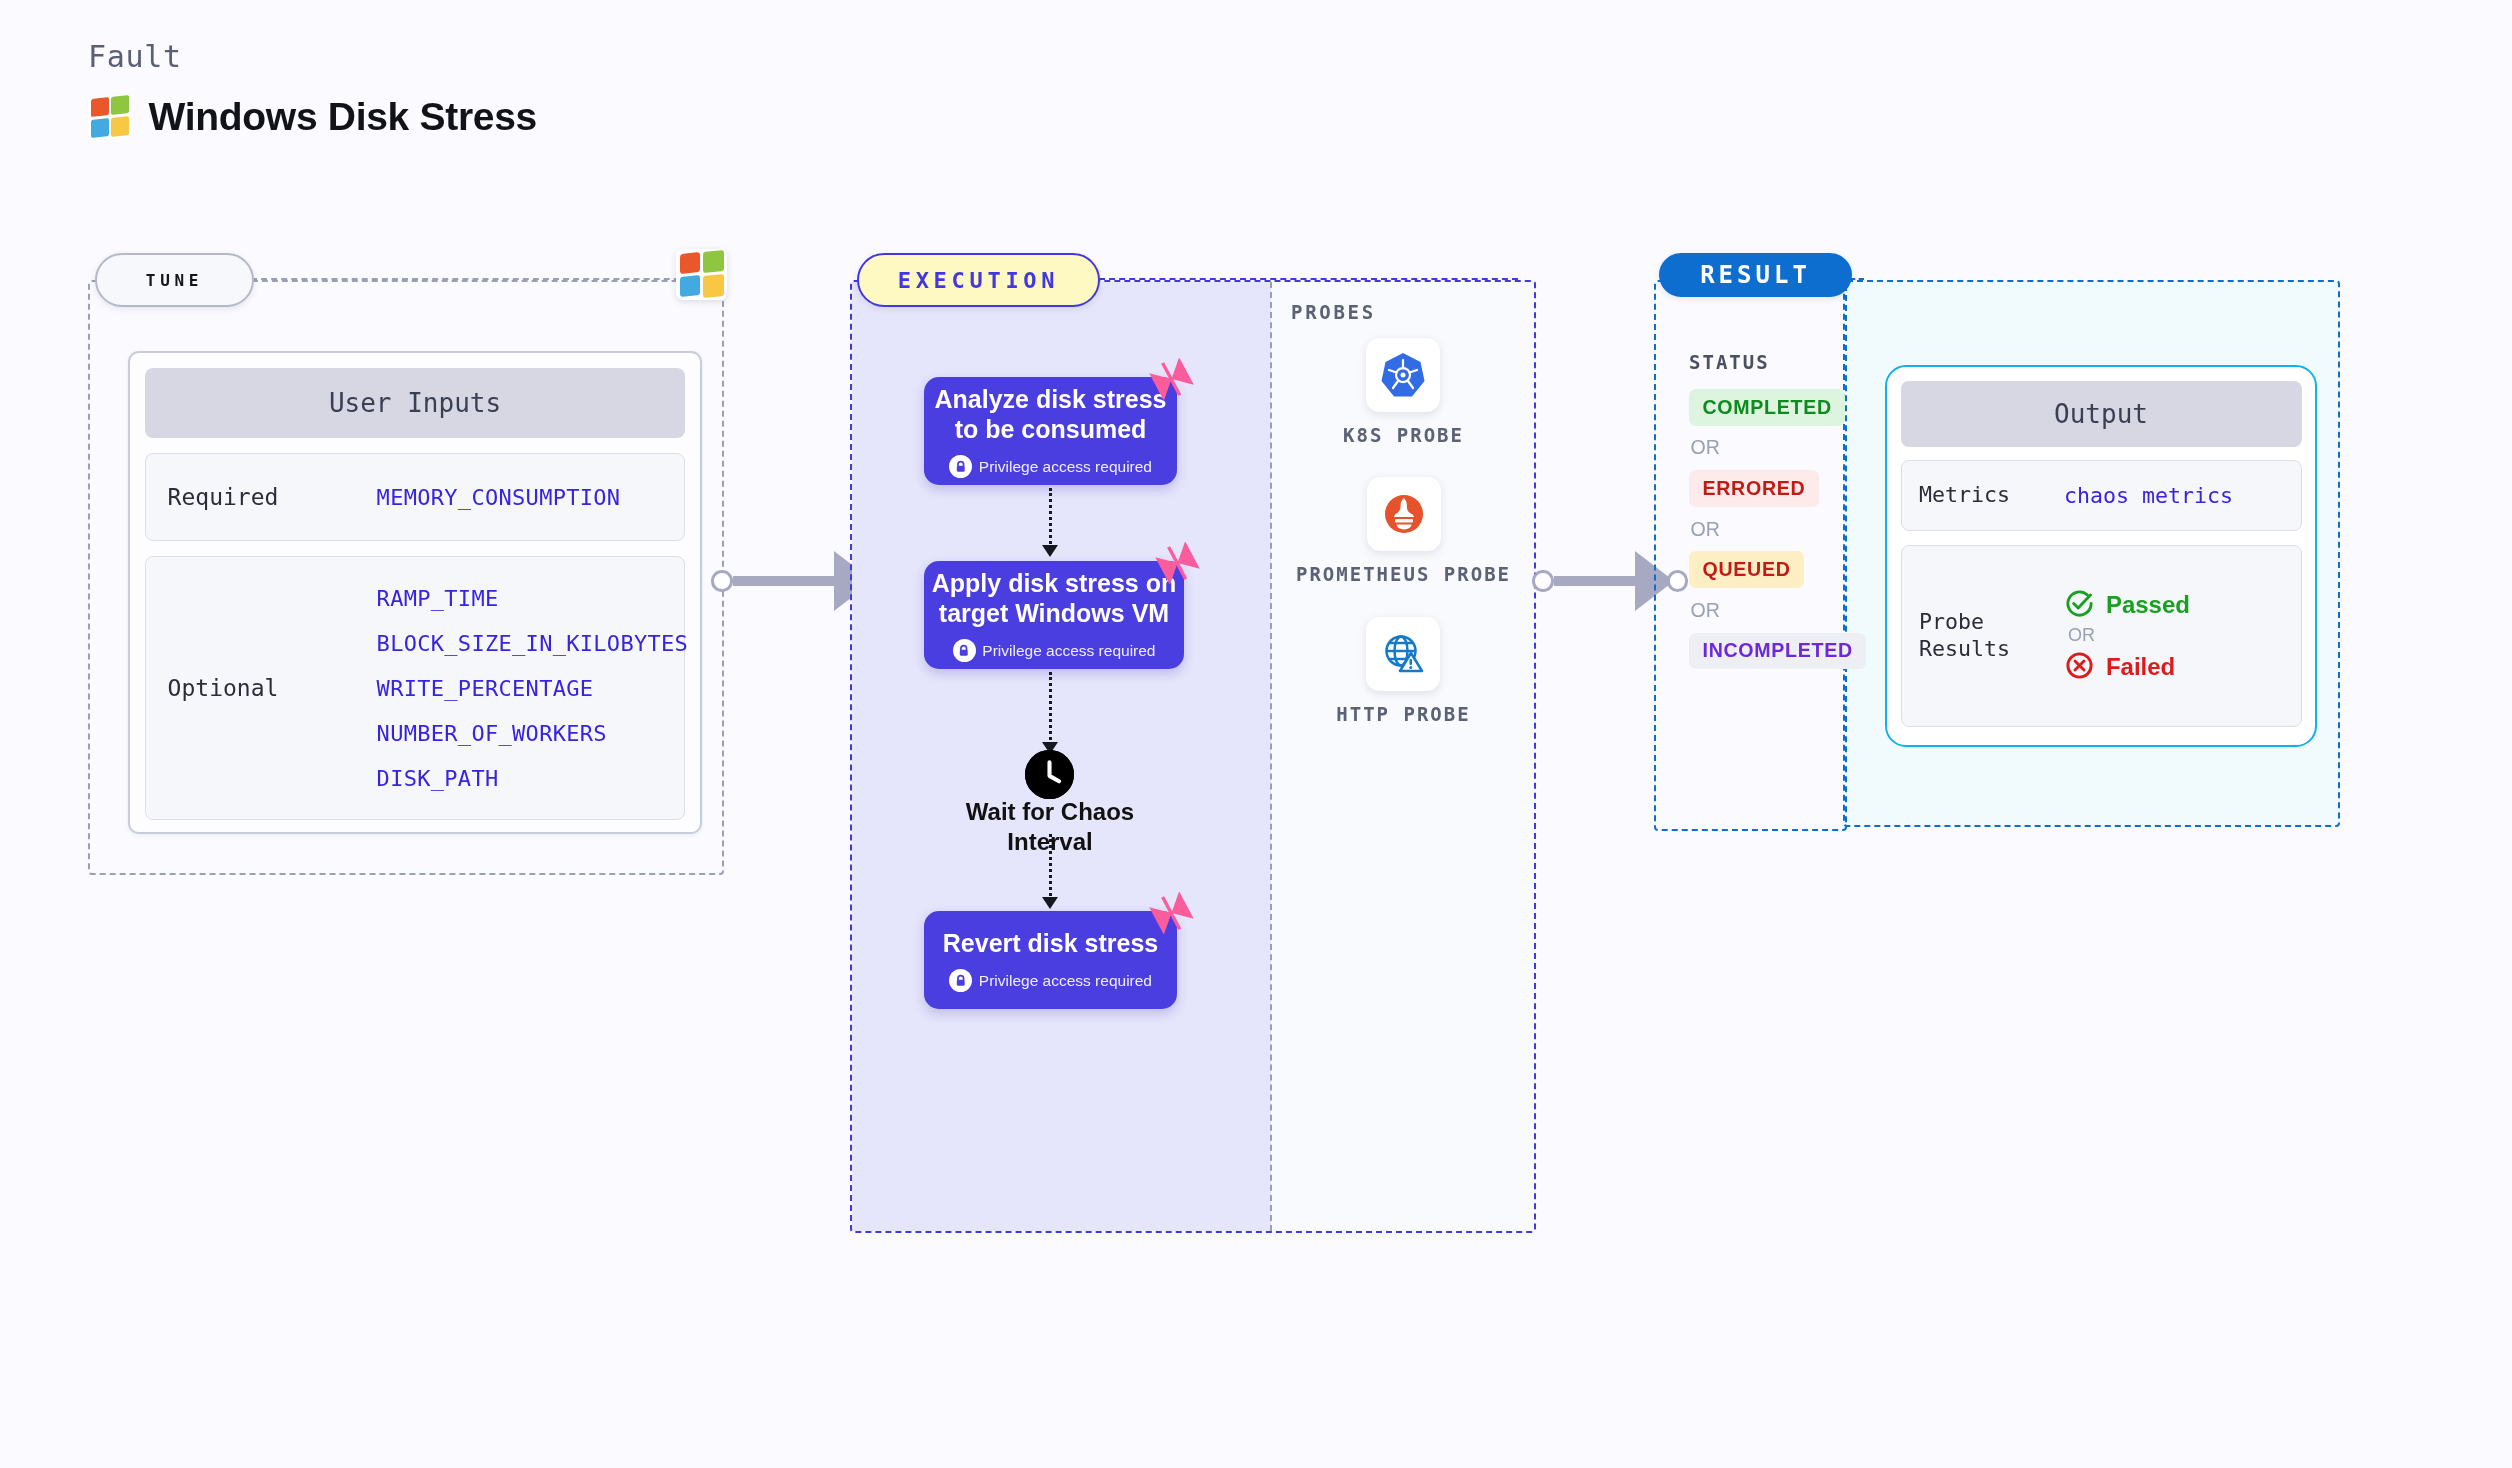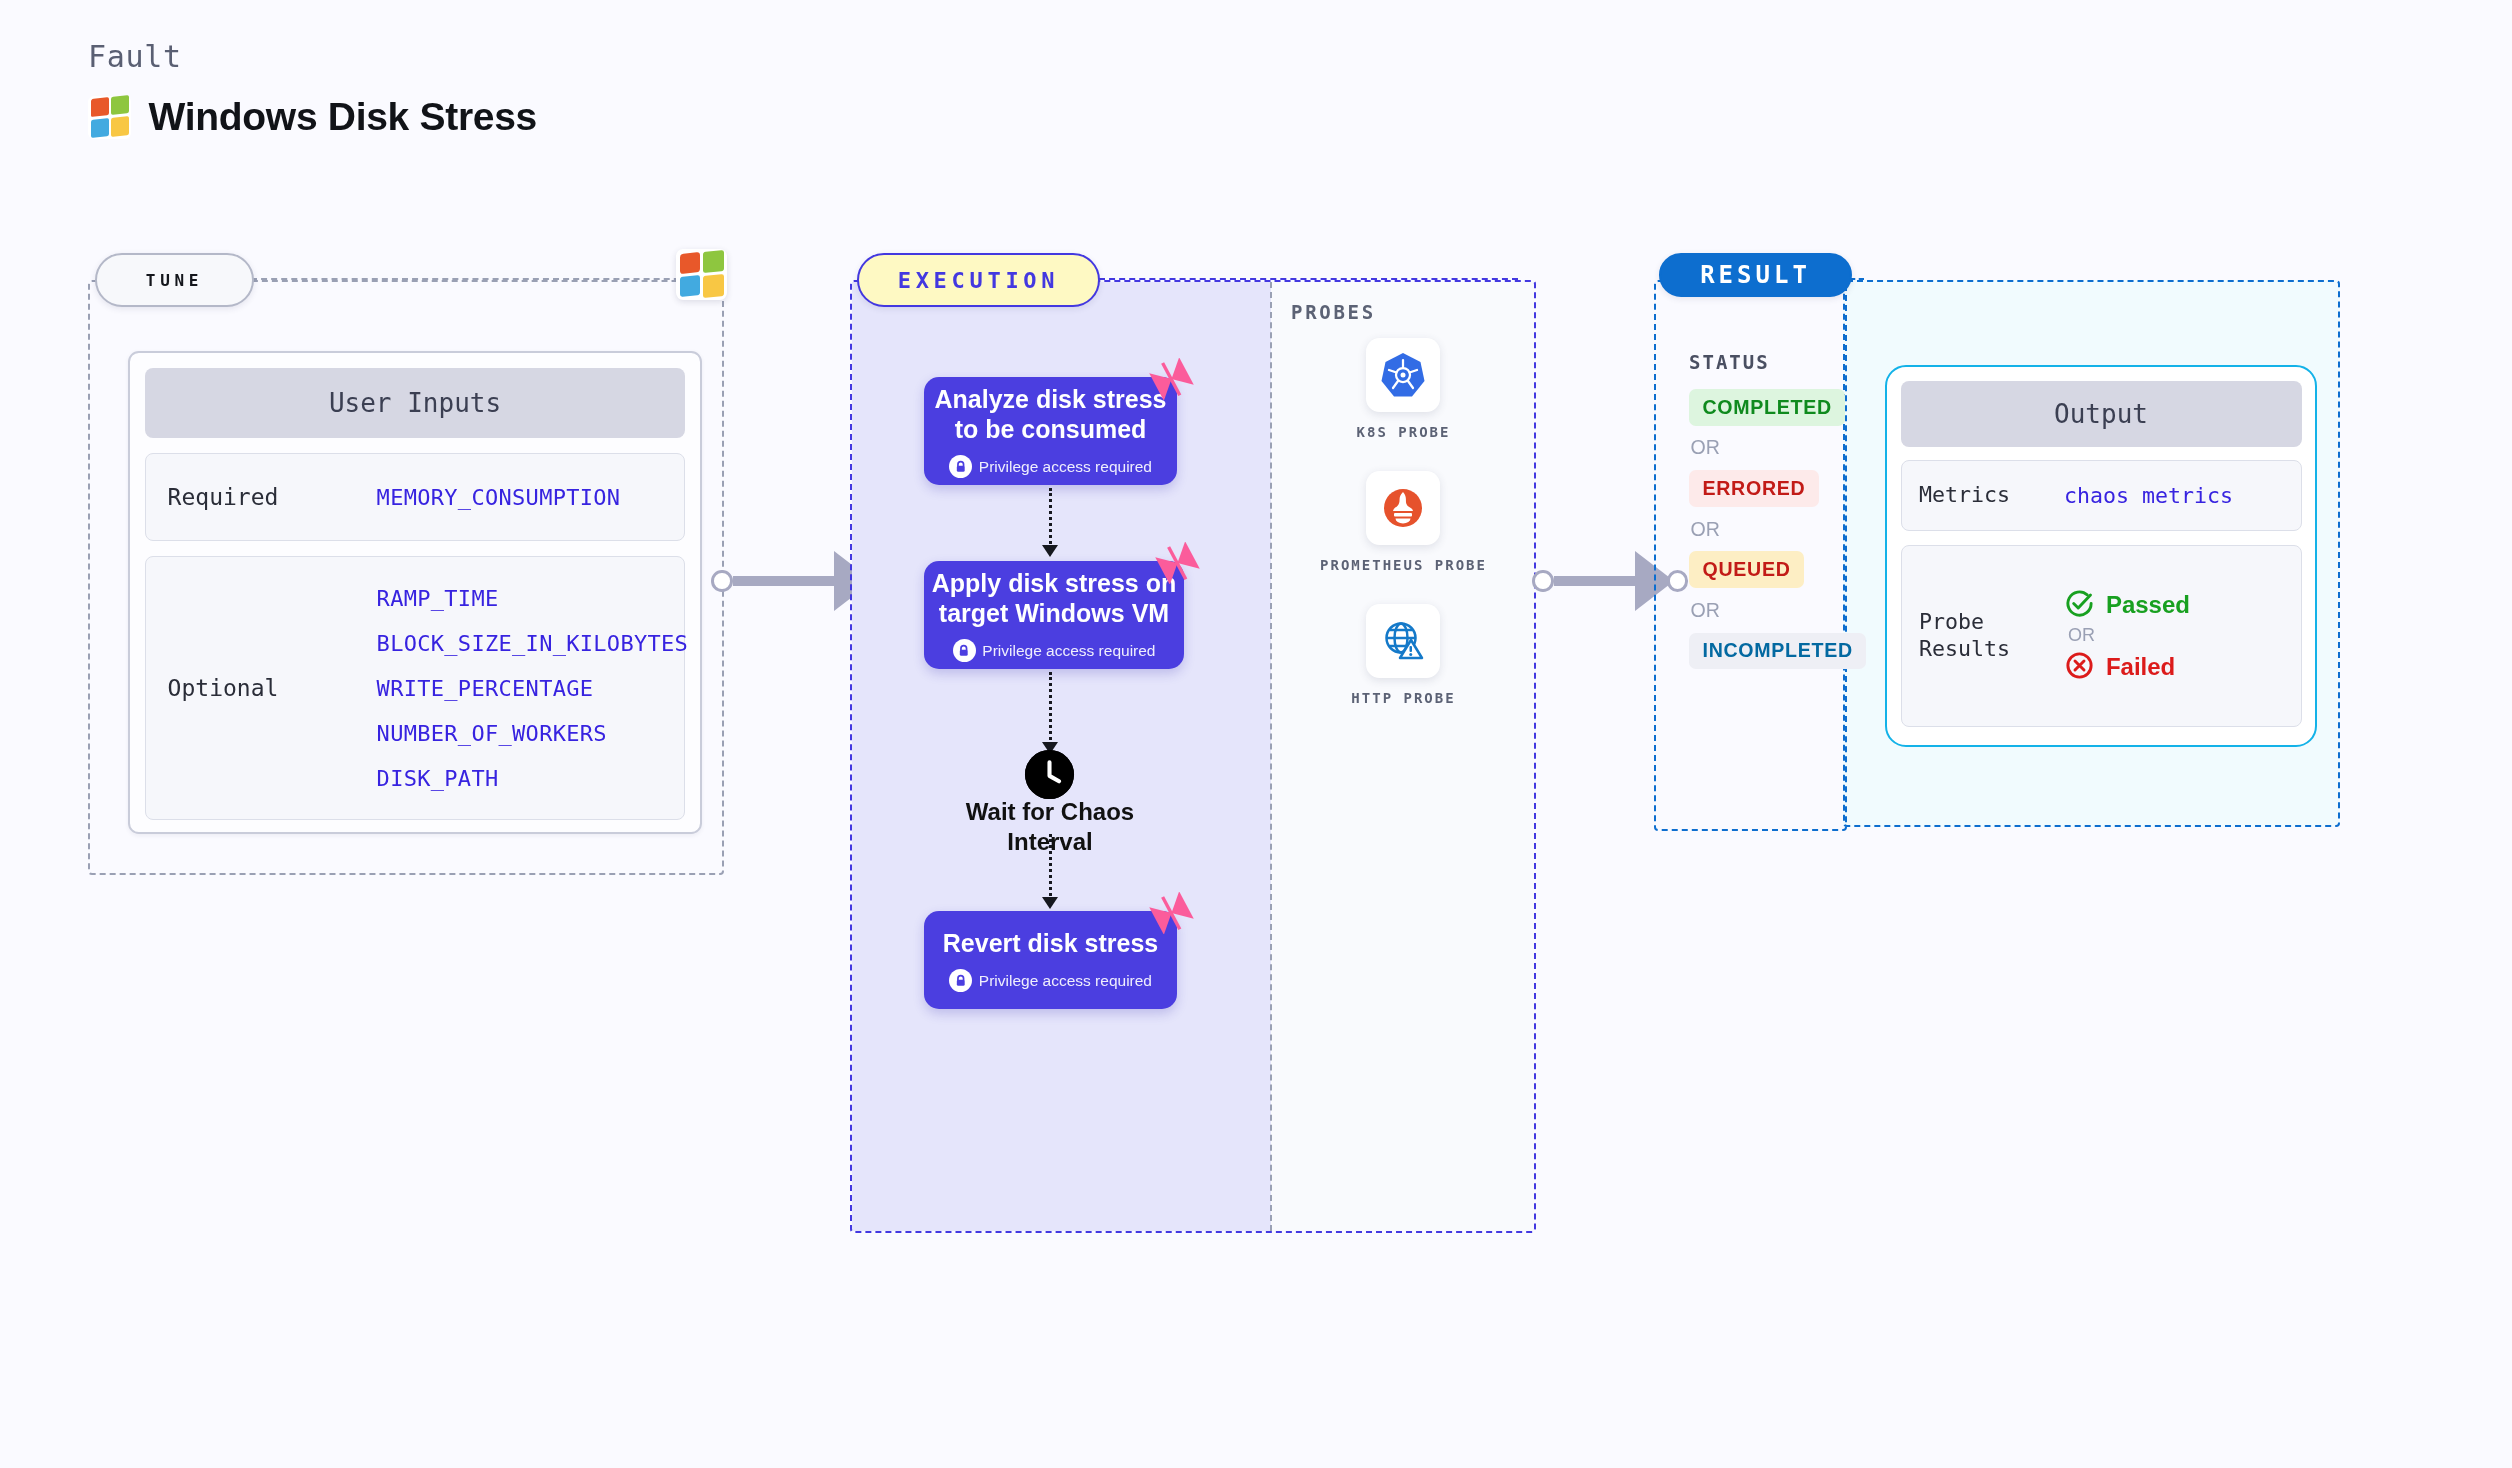--- a/index.html
+++ b/index.html
@@ -160,21 +160,21 @@
   }
   #probes-list{left:1287px;top:338px;width:233px;display:flex;flex-direction:column;align-items:center;gap:30px;}
   .probe-item{display:flex;flex-direction:column;align-items:center;gap:10.8px;}
   .probe-tile{
     width:74px;height:74px;border-radius:13.5px;background:#fff;
     box-shadow:0 2.7px 8px rgba(50,55,90,.12);
     display:flex;align-items:center;justify-content:center;
   }
   .probe-label{
     font-family:"DejaVu Sans Mono",monospace;
-    font-size:14px;color:#5c6275;letter-spacing:2px;
+    font-size:19px;color:#5c6275;letter-spacing:2px;
     text-align:center;line-height:1.3;font-weight:bold;max-width:216px;
   }
 
   
   #status-title{
     left:1689px;top:351px;font-size:19px;color:#4a4f62;font-weight:bold;
     font-family:"DejaVu Sans Mono",monospace;letter-spacing:2px;
   }
   #status-list{left:1689px;top:389px;display:flex;flex-direction:column;gap:0px;}
   .status-badge{
@@ -430,21 +430,21 @@
 <div class="abs stage-pill" id="result-pill">RESULT</div>
 
 <div class="abs" id="status-title">STATUS</div>
 <div class="abs" id="status-list">
   <span class="status-badge" style="color:#0f8a1e;background:#ddf5df;">COMPLETED</span>
   <span class="or-text">OR</span>
   <span class="status-badge" style="color:#c21b17;background:#fdeaea;">ERRORED</span>
   <span class="or-text">OR</span>
   <span class="status-badge" style="color:#c21b17;background:#fdeec4;">QUEUED</span>
   <span class="or-text">OR</span>
-  <span class="status-badge" style="color:#0369a1;background:#eeeff5;">INCOMPLETED</span>
+  <span class="status-badge" style="color:#6d28d9;background:#eeeff5;">INCOMPLETED</span>
 </div>
 
 <div class="abs" id="output-card">
   <div class="card-head">Output</div>
 
   <div class="param-block" id="metrics-block">
     <div class="out-label">Metrics</div>
     <div class="out-value">chaos metrics</div>
   </div>
 

